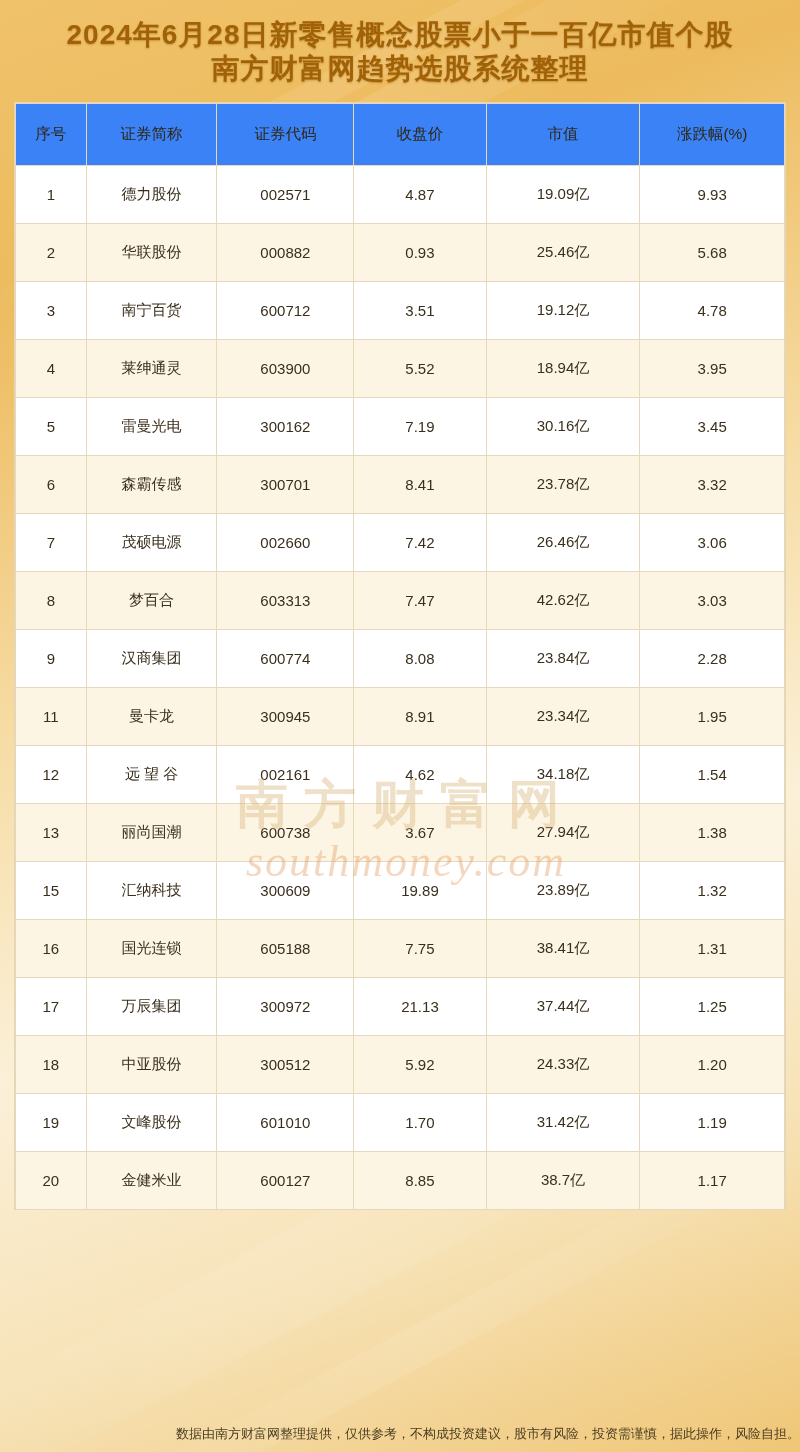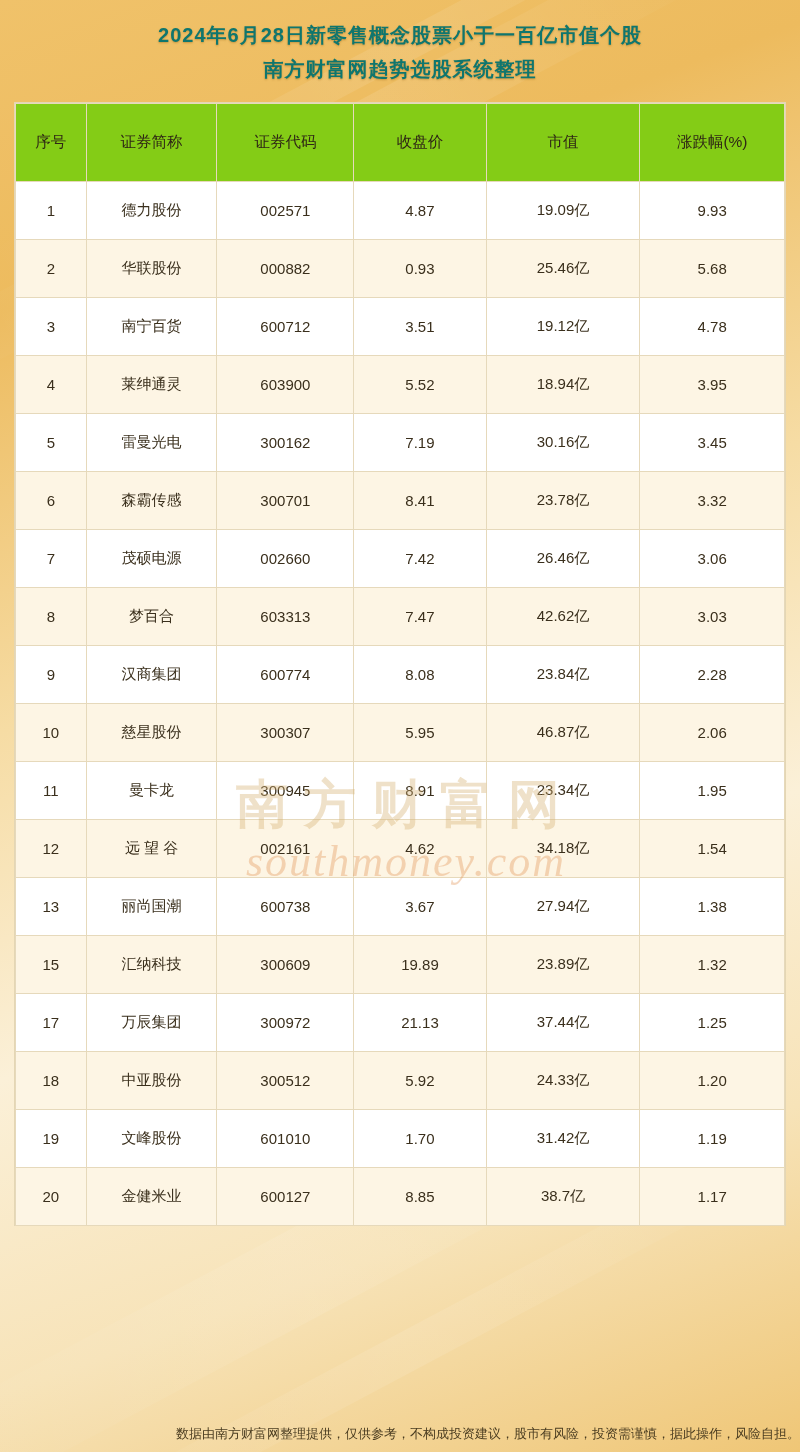--- a/index.html
+++ b/index.html
@@ -25,22 +25,22 @@
   .s3 { width: 900px; height: 90px; left: -150px; top: 1230px; opacity: .25; }
   .s4 { width: 900px; height: 40px; left: -40px; top: 1330px; opacity: .30; }
 
   .header {
     position: relative;
     padding: 18px 20px 10px 20px;
     text-align: center;
     z-index: 3;
   }
   .title-line {
-    color: #0f766e;
-    font-size: 20px;
+    color: #a16207;
+    font-size: 28px;
     font-weight: bold;
     letter-spacing: 1px;
     line-height: 34px;
     text-shadow: 0 1px 2px rgba(150,100,20,0.45);
   }
 
   .table-wrap {
     position: relative;
     z-index: 3;
     margin: 6px 14px 0 14px;
@@ -57,25 +57,25 @@
     border: 1px solid #e6d9bb;
     text-align: center;
     font-size: 15px;
     color: #3a2f1c;
     height: 58px;
     padding: 0 2px;
     overflow: hidden;
     white-space: nowrap;
   }
   thead th {
-    background: #84cc16;
+    background: #3b82f6;
     font-weight: normal;
     font-size: 15.5px;
     color: #2f2715;
-    height: 78px;
+    height: 62px;
   }
   tbody tr:nth-child(odd) td { background: #ffffff; }
   tbody tr:nth-child(even) td { background: #fdf5e4; }
 
   col.c-idx   { width: 9.2%; }
   col.c-name  { width: 17.0%; }
   col.c-code  { width: 17.8%; }
   col.c-price { width: 17.2%; }
   col.c-cap   { width: 20.0%; }
   col.c-chg   { width: 18.8%; }
@@ -217,28 +217,20 @@
         </tr>
         <tr>
           <td>9</td>
           <td>汉商集团</td>
           <td>600774</td>
           <td>8.08</td>
           <td>23.84亿</td>
           <td>2.28</td>
         </tr>
         <tr>
-          <td>10</td>
-          <td>慈星股份</td>
-          <td>300307</td>
-          <td>5.95</td>
-          <td>46.87亿</td>
-          <td>2.06</td>
-        </tr>
-        <tr>
           <td>11</td>
           <td>曼卡龙</td>
           <td>300945</td>
           <td>8.91</td>
           <td>23.34亿</td>
           <td>1.95</td>
         </tr>
         <tr>
           <td>12</td>
           <td>远 望 谷</td>
@@ -257,20 +249,28 @@
         </tr>
         <tr>
           <td>15</td>
           <td>汇纳科技</td>
           <td>300609</td>
           <td>19.89</td>
           <td>23.89亿</td>
           <td>1.32</td>
         </tr>
         <tr>
+          <td>16</td>
+          <td>国光连锁</td>
+          <td>605188</td>
+          <td>7.75</td>
+          <td>38.41亿</td>
+          <td>1.31</td>
+        </tr>
+        <tr>
           <td>17</td>
           <td>万辰集团</td>
           <td>300972</td>
           <td>21.13</td>
           <td>37.44亿</td>
           <td>1.25</td>
         </tr>
         <tr>
           <td>18</td>
           <td>中亚股份</td>

